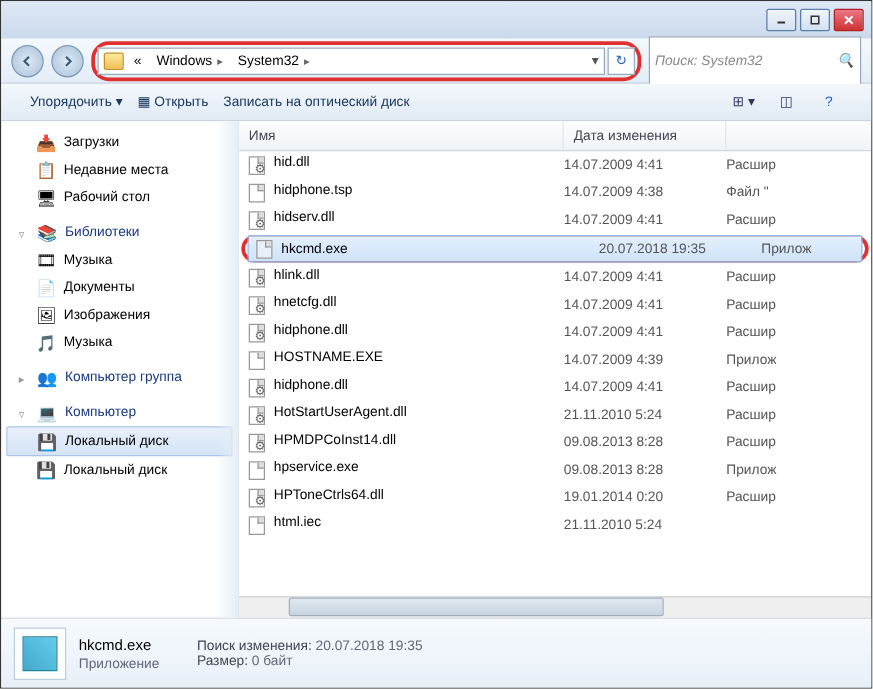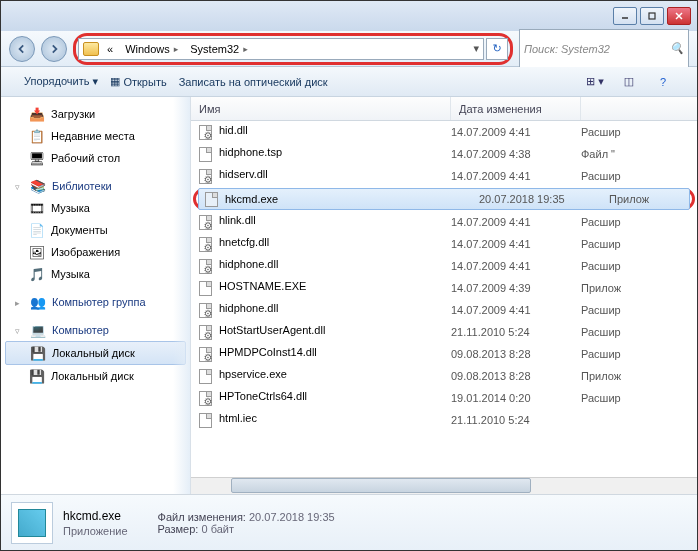--- a/index.html
+++ b/index.html
@@ -358,18 +358,18 @@
 
   <div class="details">
     <div class="thumb-ico">
         <div class="inner"></div>
       </div>
     <div class="info">
       <span class="name">hkcmd.exe</span>
       <span class="type">Приложение</span>
     </div>
     <div class="meta">
-      <div><b>Файл изменения:</b> <span>20.07.2018 19:35</span></div>
+      <div><b>Поиск изменения:</b> <span>20.07.2018 19:35</span></div>
       <div><b>Размер:</b> <span>0 байт</span></div>
     </div>
   </div>
 
 </div>
 
 </body></html>

